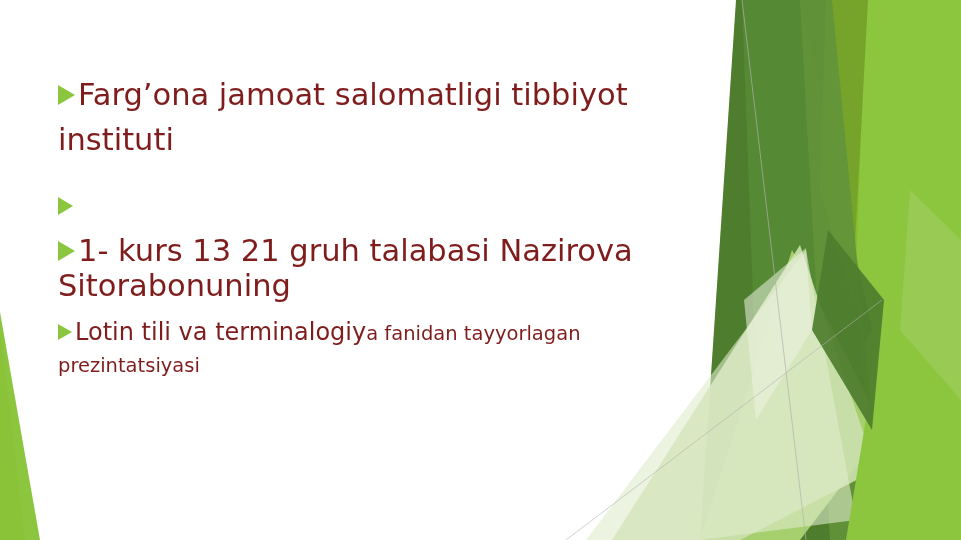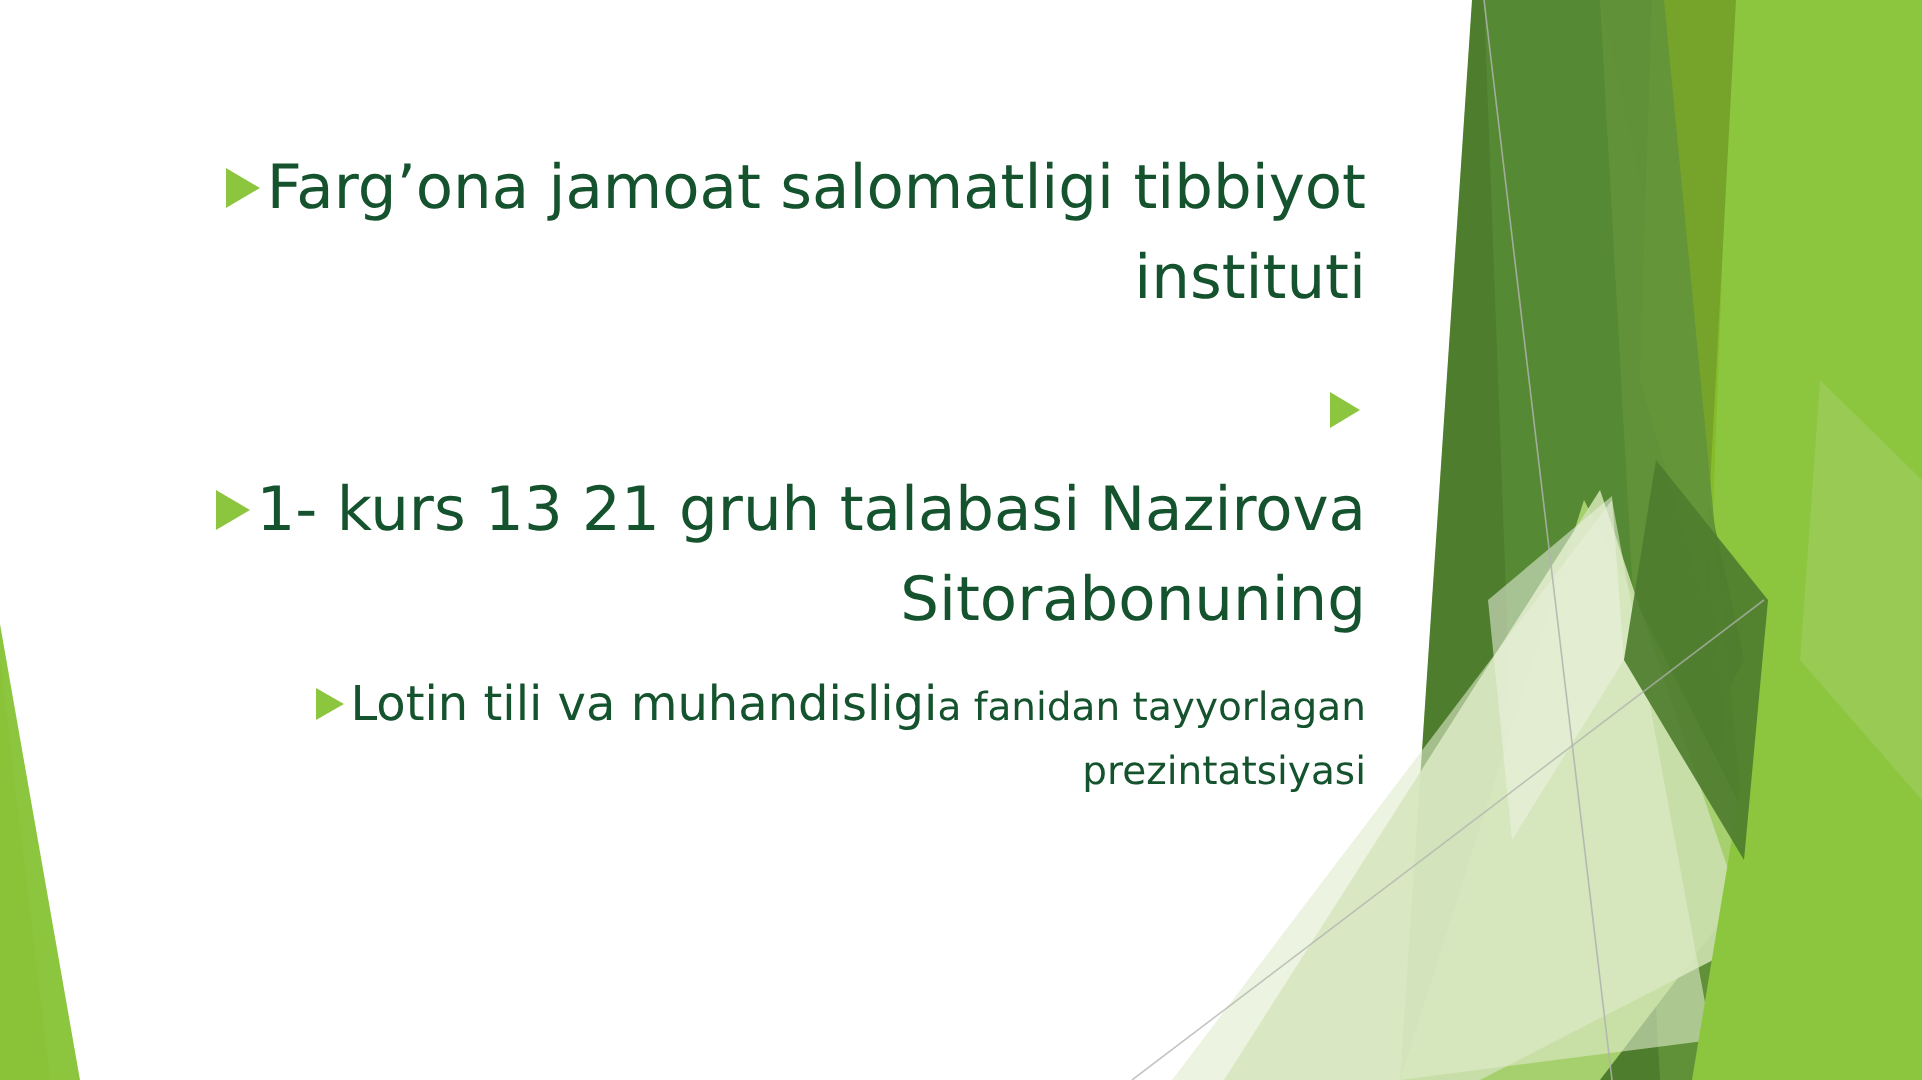--- a/index.html
+++ b/index.html
@@ -23,42 +23,42 @@
   }
   #content{
     position:absolute;
     left:58px;top:72px;
     width:625px;
     text-align:center;
     z-index:5;
   }
   .bullet-line{
     position:relative;
-    color:#14532d;
-    text-align:right;
+    color:#7f1d1d;
+    text-align:left;
     margin:0;
   }
   .btxt{display:inline;}
   .marker{
     display:inline-block;
     vertical-align:middle;
     margin-right:3px;
     position:relative;
     top:-2px;
   }
   .marker svg{display:block;}
 
   
   #line-1{font-size:30.5px;line-height:45px;padding-top:0px;}
   #line-1 .marker{width:17px;height:20px;}
   
   #line-2{font-size:30.5px;line-height:45px;padding-top:21px;}
   #line-2 .marker{width:15px;height:18px;}
   
-  #line-3{font-size:30.5px;line-height:45px;padding-top:5px;}
+  #line-3{font-size:30.5px;line-height:35px;padding-top:5px;}
   #line-3 .marker{width:17px;height:20px;}
   
   #line-4{font-size:24px;line-height:31px;padding-top:14px;}
   #line-4 .marker{width:14px;height:16px;top:-1px;}
   .small-run{font-size:19.5px;}
 </style>
 </head>
 <body>
 
 <div id="slide">
@@ -124,17 +124,17 @@
             <polygon points="0,0 17,10 0,20" fill="#8CC63F"></polygon>
           </svg>
       </span><span class="btxt">1- kurs 13 21 gruh talabasi Nazirova Sitorabonuning</span>
     </div>
 
     <div class="bullet-line" id="line-4">
       <span class="marker">
         <svg viewBox="0 0 14 16">
             <polygon points="0,0 14,8 0,16" fill="#8CC63F"></polygon>
           </svg>
-      </span><span class="btxt">Lotin  tili va muhandisligi</span><span class="btxt small-run">a fanidan tayyorlagan prezintatsiyasi</span>
+      </span><span class="btxt">Lotin  tili va terminalogiy</span><span class="btxt small-run">a fanidan tayyorlagan prezintatsiyasi</span>
     </div>
 
   </div>
 </div>
 
 </body></html>

